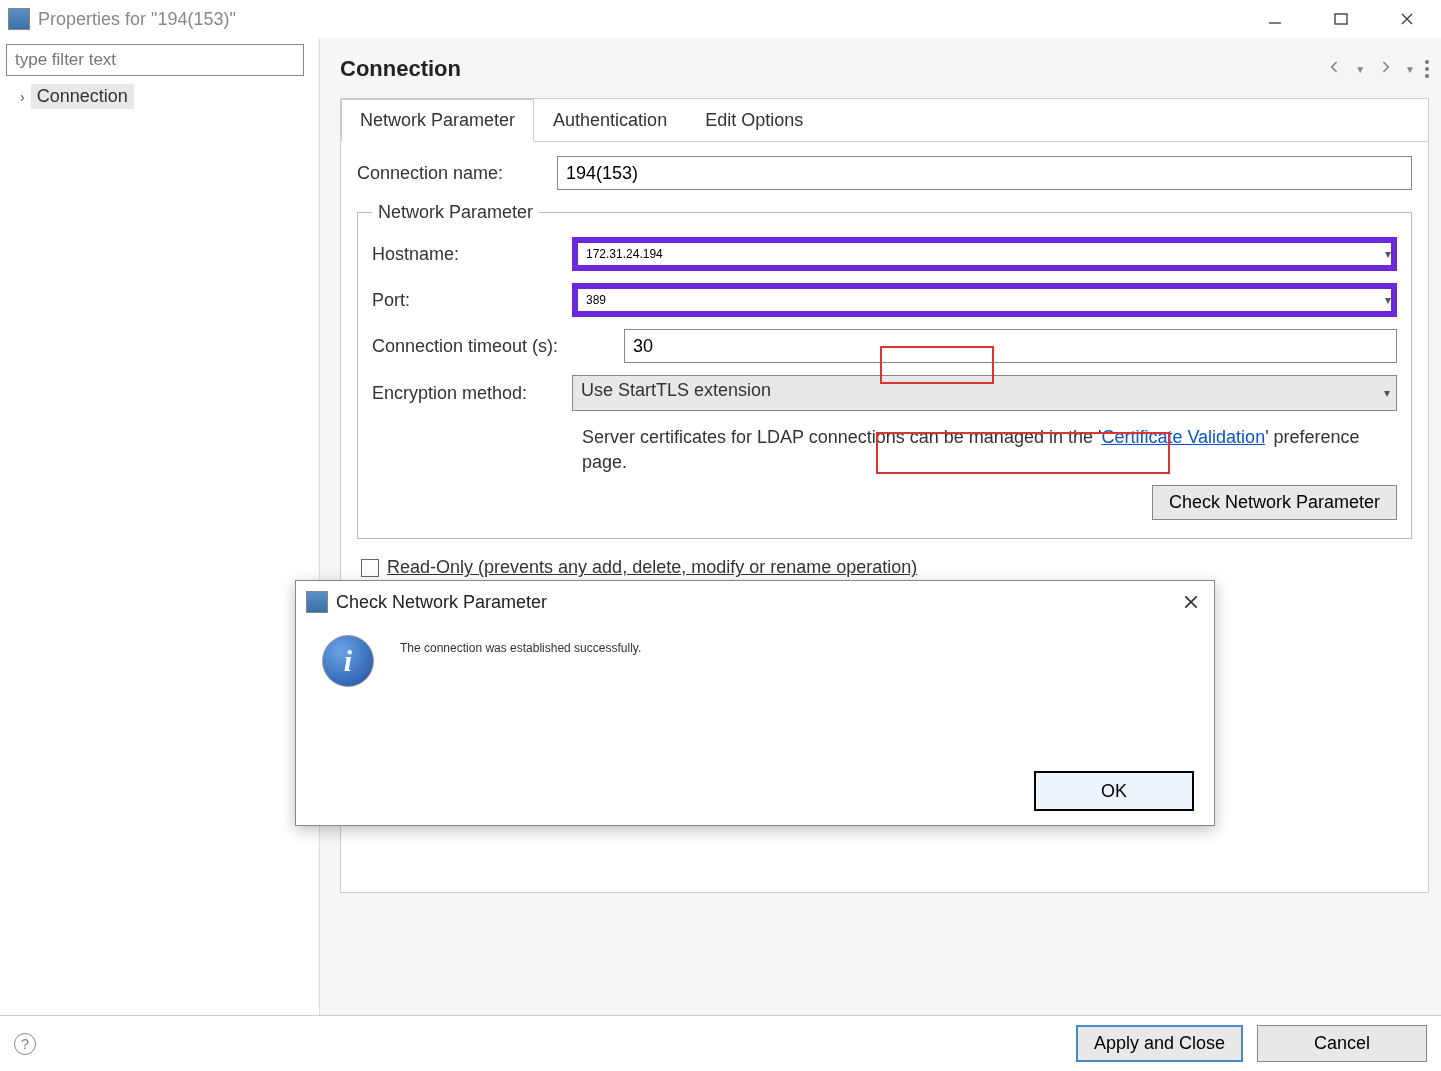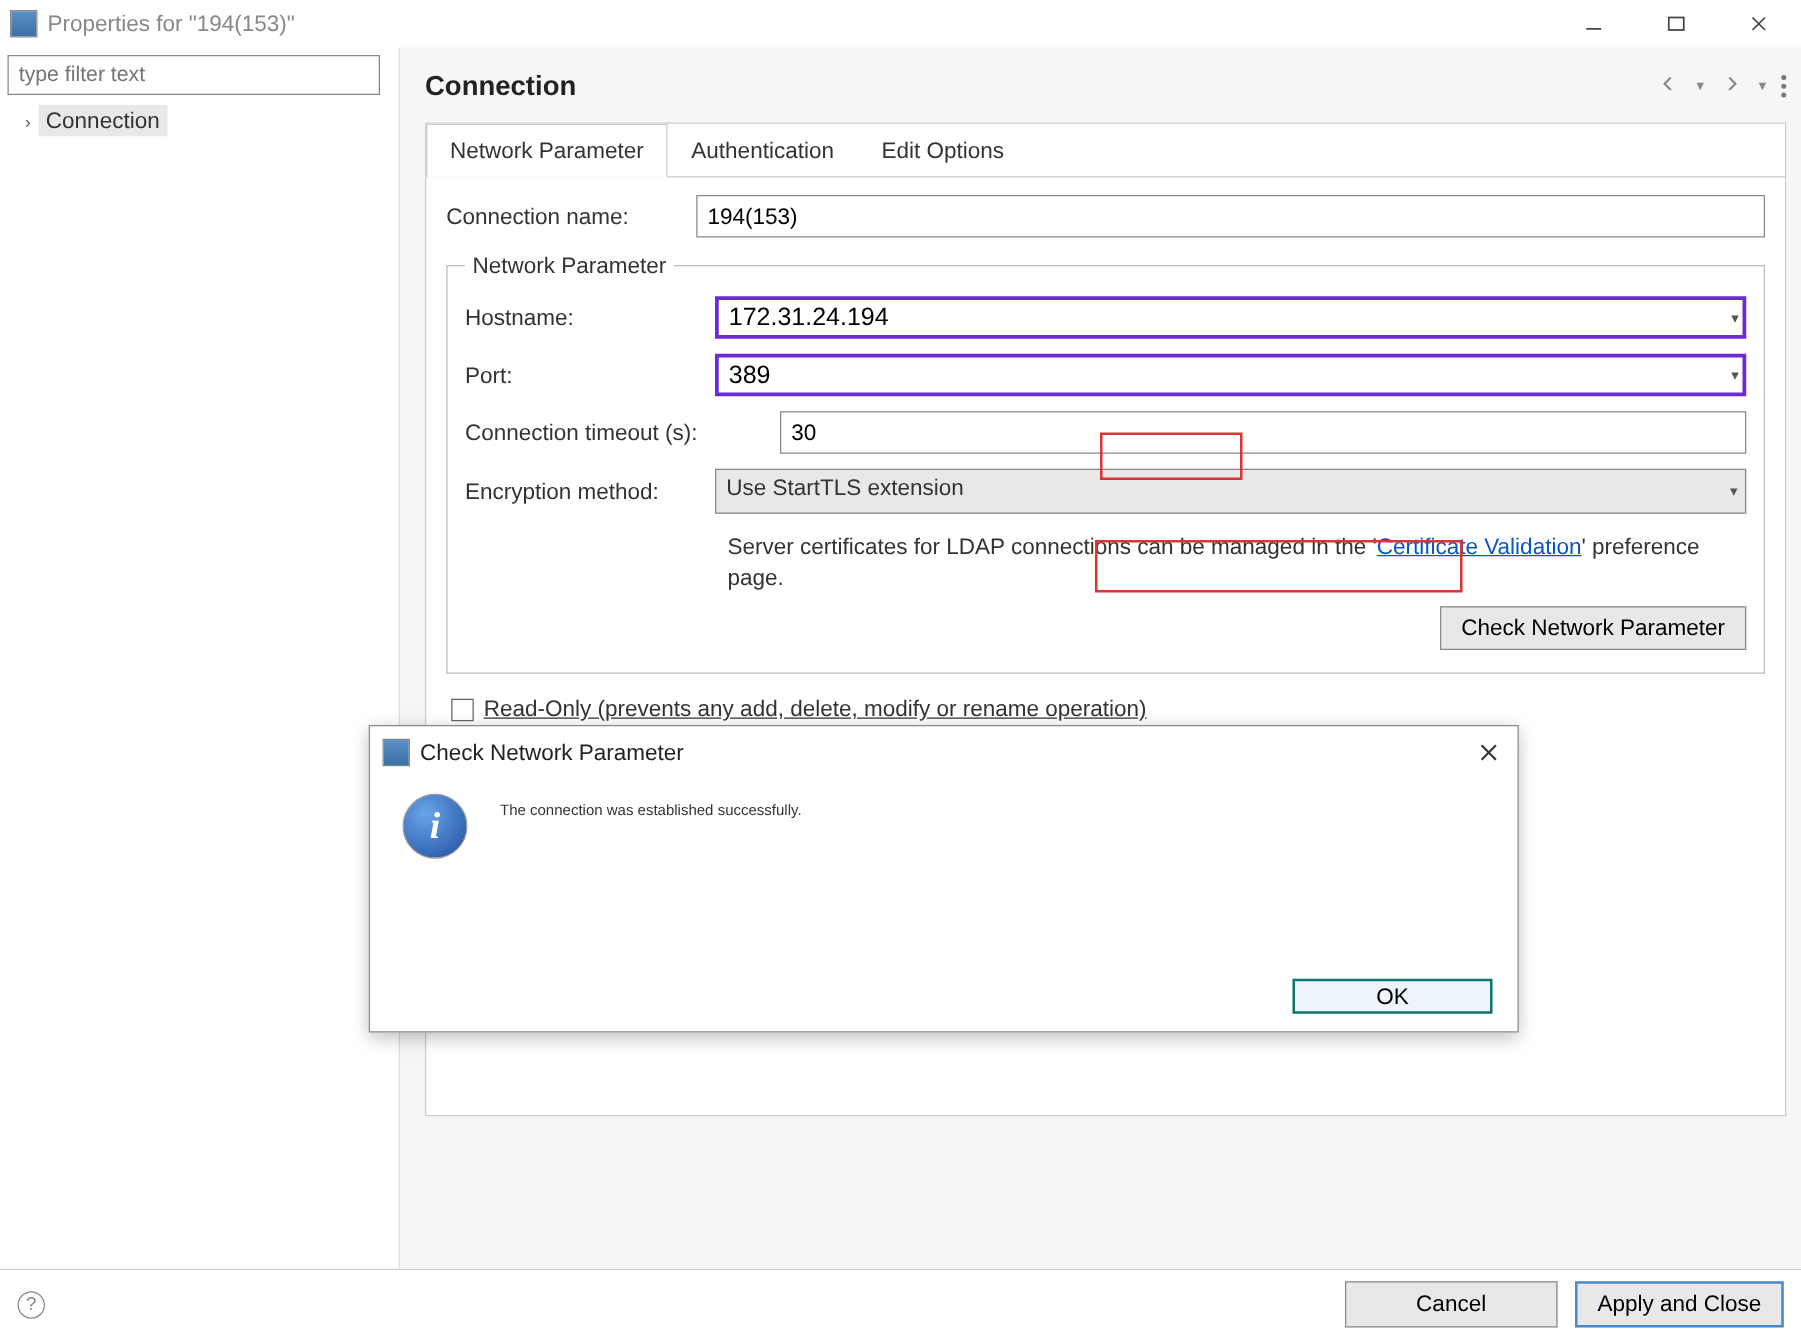--- a/index.html
+++ b/index.html
@@ -83,21 +83,21 @@
 }
 .tab.active { background:#fff; border:1px solid #ccc; border-bottom:1px solid #fff; margin-bottom:-1px; }
 
 .form-area { padding: 14px 16px; }
 .row { display:flex; align-items:center; margin-bottom:12px; }
 .row label { width: 200px; font-size:18px; }
 .text-input {
   flex:1; height:34px; border:1px solid #888; padding:2px 8px; font-size:18px; background:#fff;
 }
 .combo { position:relative; flex:1; }
-.combo-input { width:100%; height:34px; border:3px solid #6d28d9; padding:2px 26px 2px 8px; font-size:20px; background:#fff; }
+.combo-input { width:100%; height:34px; border:6px solid #6d28d9; padding:2px 26px 2px 8px; font-size:12px; background:#fff; }
 .combo-arrow { position:absolute; right:6px; top:50%; transform:translateY(-50%); font-size:12px; color:#555; pointer-events:none; }
 .select-box { flex:1; height:36px; border:1px solid #888; background:#e8e8e8; padding:4px 26px 4px 8px; font-size:18px; position:relative; }
 
 fieldset.group {
   border:1px solid #bbb;
   padding:14px 14px 18px 14px;
   margin-top:4px;
 }
 fieldset.group legend { font-size:18px; padding:0 6px; }
 .expl { font-size:18px; margin:14px 0 4px 210px; line-height:1.4; }
@@ -144,21 +144,21 @@
 .modal-body { display:flex; padding:12px 26px; gap:26px; }
 .info-icon {
   width:52px; height:52px; border-radius:50%;
   background: radial-gradient(circle at 35% 30%, #6aa5e8, #1e4da0);
   border:1px solid #999;
   display:flex; align-items:center; justify-content:center;
   color:#fff; font-family: serif; font-size:30px; font-weight:bold; font-style: italic;
 }
 .modal-msg { font-size:12px; padding-top:6px;text-align:right; }
 .modal-footer { position:absolute; bottom:14px; right:20px; }
-.ok-button { width:160px; height:28px; border:2px solid #0f766e; background:#eef4fb; font-size:18px; cursor:pointer; }
+.ok-button { width:160px; height:40px; border:2px solid #000000; background:#eef4fb; font-size:18px; cursor:pointer; }
 </style>
 </head>
 <body>
 
 <div class="titlebar">
   <div class="titlebar-icon"></div>
   <div class="titlebar-text">Properties for "194(153)"</div>
   <div class="win-controls">
     <div class="win-btn">
       <svg viewBox="0 0 14 14">
@@ -272,22 +272,22 @@
     </div>
 
     <div class="highlight-port hp1"></div>
     <div class="highlight-port hp2"></div>
   </div>
 </div>
 
 <div class="bottom-bar">
   <div class="help-icon">?</div>
   <div class="bottom-buttons">
+    <button class="button primary">Apply and Close</button>
     <button class="button" style="width:170px">Cancel</button>
-    <button class="button primary">Apply and Close</button>
   </div>
 </div>
 
 <div class="modal">
   <div class="modal-title">
     <div class="modal-title-icon"></div>
     <div class="modal-title-text">Check Network Parameter</div>
     <div class="modal-close">
       <svg width="16" height="16" viewBox="0 0 14 14" stroke="#333" stroke-width="1.5">
           <line x1="2" y1="2" x2="12" y2="12"></line>

